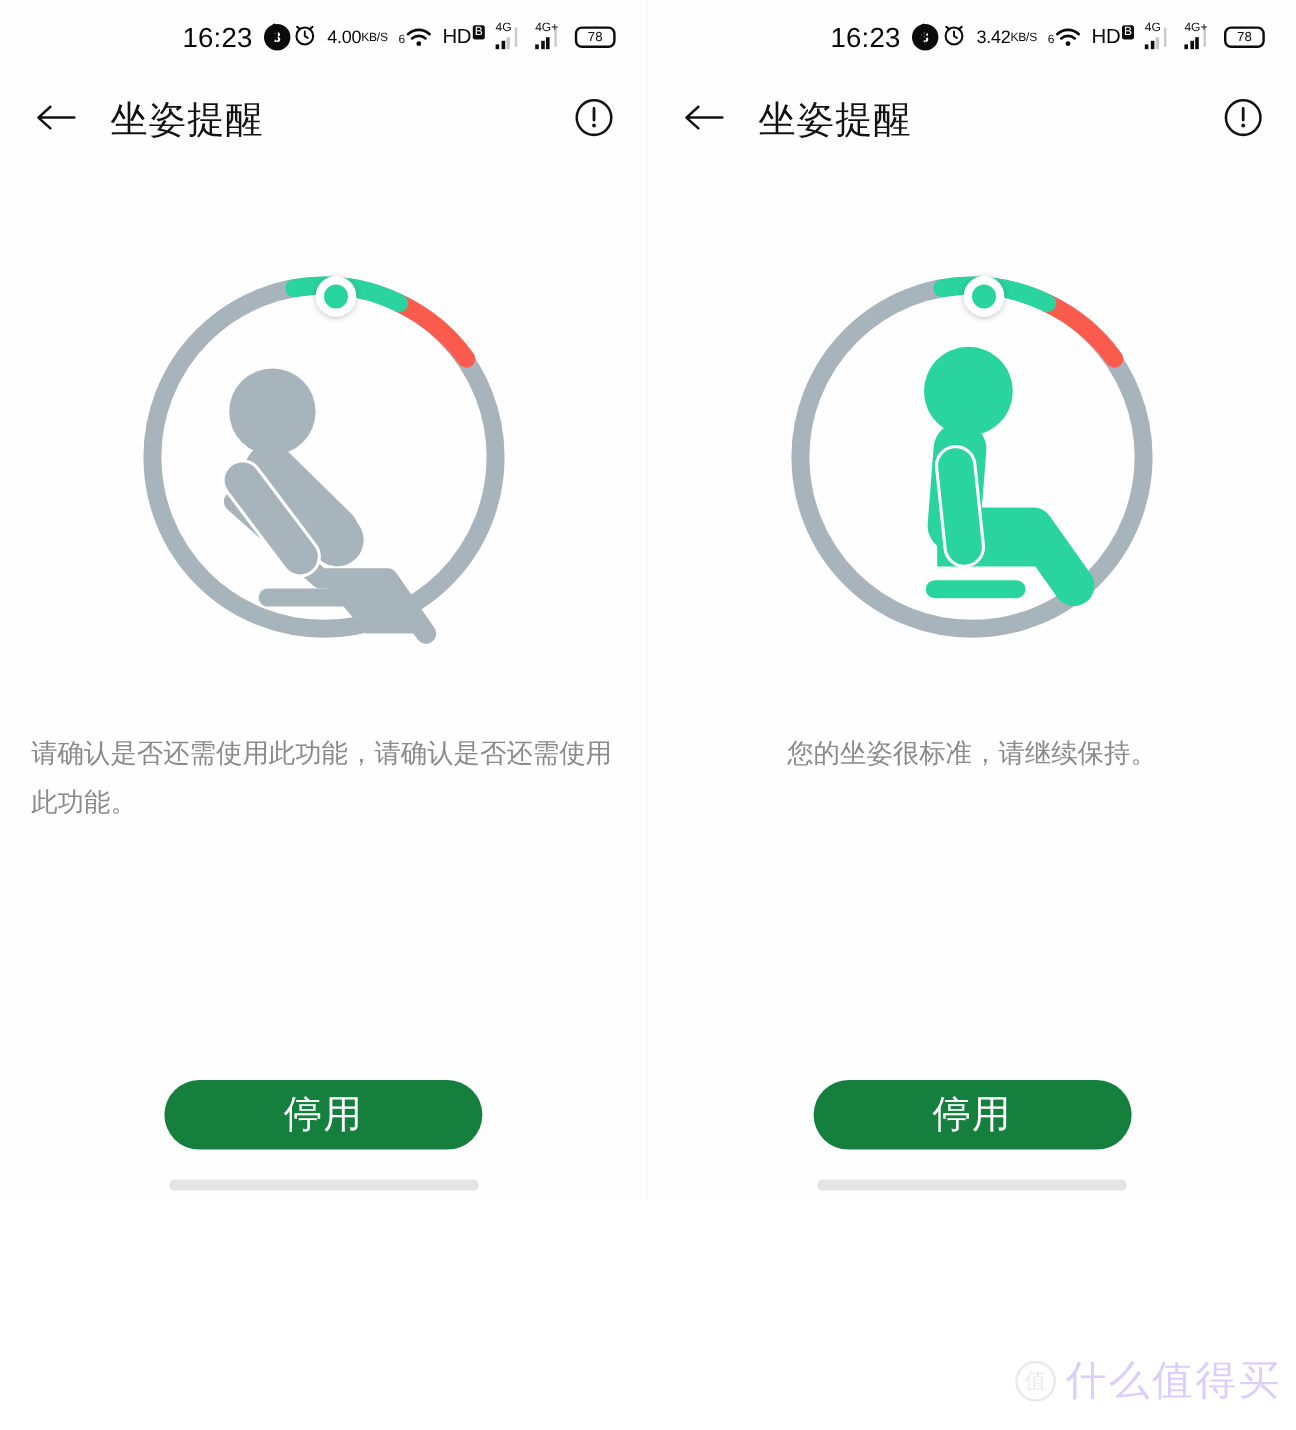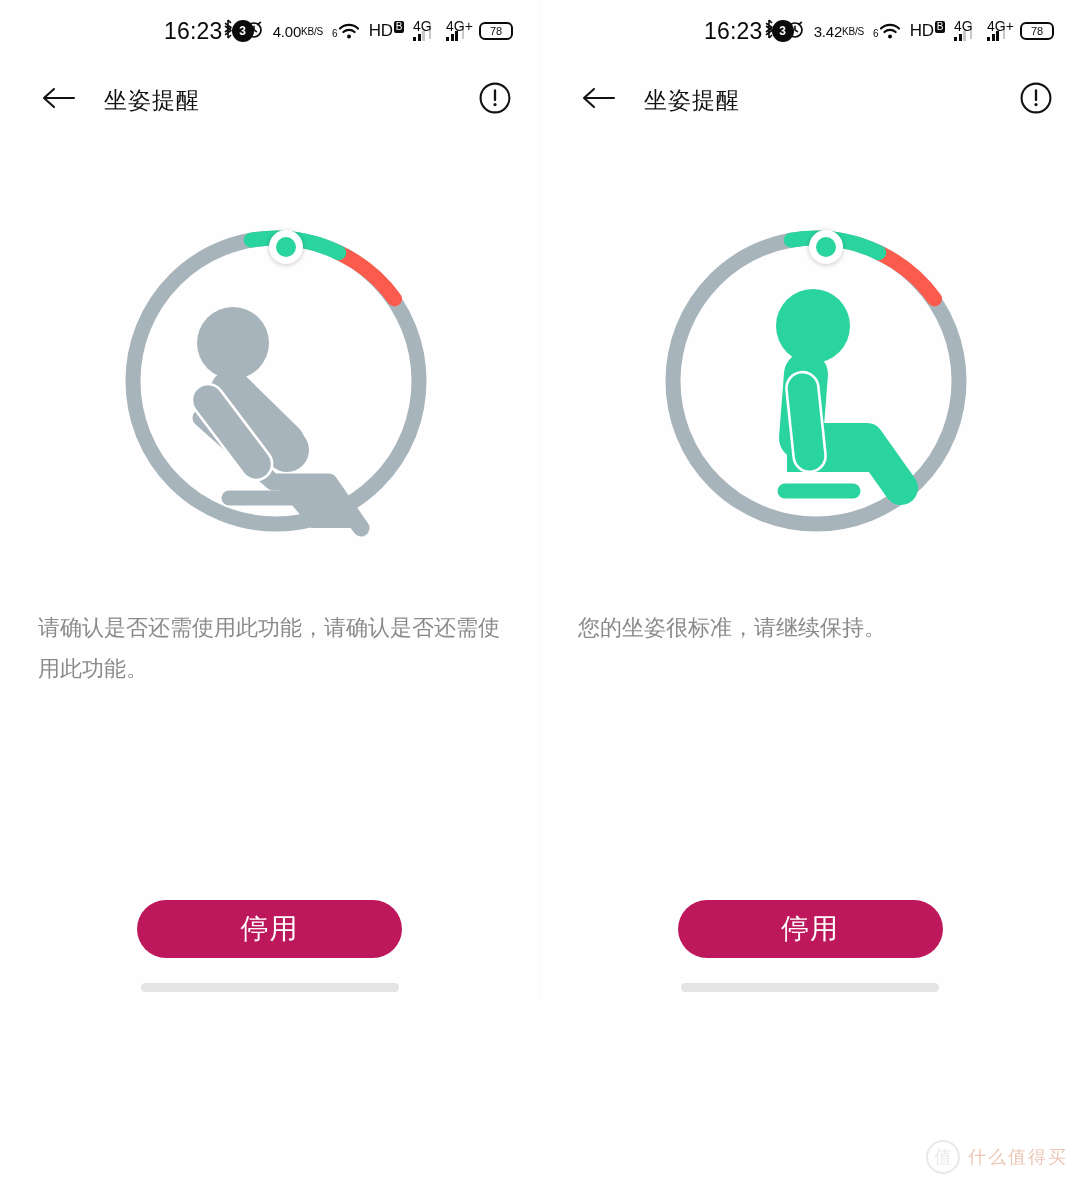--- a/index.html
+++ b/index.html
@@ -18,21 +18,20 @@
     display: flex;
     width: 1080px;
     height: 1192px;
   }
   .phone {
     width: 540px;
     height: 1000px;
     position: relative;
     background: #fefefe;
     box-sizing: border-box;
-    padding-left: 12px;
   }
   .phone.left { border-right: 1px solid #f6f6f6; }
 
   
   .statusbar {
     height: 62px;
     display: flex;
     align-items: center;
     position: relative;
     padding: 0 22px 0 0;
@@ -101,21 +100,21 @@
   .sig {
     display: flex;
     align-items: flex-end;
     gap: 1px;
     position: relative;
     padding-right: 6px;
   }
   .sig .lab {
     position: absolute;
     top: -3px; left: 0;
-    font-size: 14px;
+    font-size: 10px;
     color: #0b0b0b;
     line-height: 1;
   }
   .sig .bars { display: flex; align-items: flex-end; gap: 1.5px; margin-top: 9px; }
   .sig .bars i { width: 3px; background: #0b0b0b; display: block; }
   .sig .sep {
     width: 2px; height: 16px; background: #c9c9c9; margin-left: 3px;
     align-self: center;
   }
   .batt {
@@ -138,21 +137,21 @@
     align-items: center;
     padding: 0 22px 0 24px;
     box-sizing: border-box;
   }
   .back-arrow {
     width: 46px; height: 46px;
     display: flex; align-items: center; justify-content: center;
     cursor: pointer;
   }
   .app-title {
-    font-size: 23px;
+    font-size: 31px;
     color: #121212;
     margin-left: 22px;
     letter-spacing: 1px;
     font-family: Liberation Sans, sans-serif;
   }
   .spacer { flex: 1; }
   .info-btn {
     width: 44px; height: 44px;
     display: flex; align-items: center; justify-content: center;
     cursor: pointer;
@@ -180,37 +179,37 @@
   }
 
   
   .message {
     margin: 72px 26px 0 26px;
     font-size: 22px;
     line-height: 1.85;
     color: #8a8a8a;
     font-family: "Liberation Sans", "DejaVu Sans", sans-serif;
   }
-  .message.center { text-align: left; }
+  .message.center { text-align: center; }
 
   
   .btn-area {
     position: absolute;
     left: 0; right: 0;
     bottom: 42px;
     display: flex;
     justify-content: center;
   }
   .primary-btn {
     width: 265px;
     height: 58px;
     border-radius: 29px;
-    background: #be185d;
+    background: #15803d;
     color: #ffffff;
-    font-size: 28px;
+    font-size: 32px;
     border: none;
     display: flex;
     align-items: center;
     justify-content: center;
     cursor: pointer;
     letter-spacing: 1px;
     font-family: "Liberation Sans", "DejaVu Sans", sans-serif;
   }
   .home-indicator {
     position: absolute;
@@ -237,22 +236,22 @@
   .wm-logo {
     width: 30px; height: 30px;
     border-radius: 50%;
     border: 2px solid #b9b9b9;
     display: flex; align-items: center; justify-content: center;
     font-size: 18px;
     color: #b9b9b9;
     line-height: 1;
   }
   .wm-text {
-    font-size: 18px;
-    color: #c2410c;
+    font-size: 34px;
+    color: #8b5cf6;
     letter-spacing: 2px;
     font-family: "Liberation Sans", "DejaVu Sans", sans-serif;
   }
 </style>
 </head>
 <body>
 
 <div class="screens">
 
   <div class="phone left">

